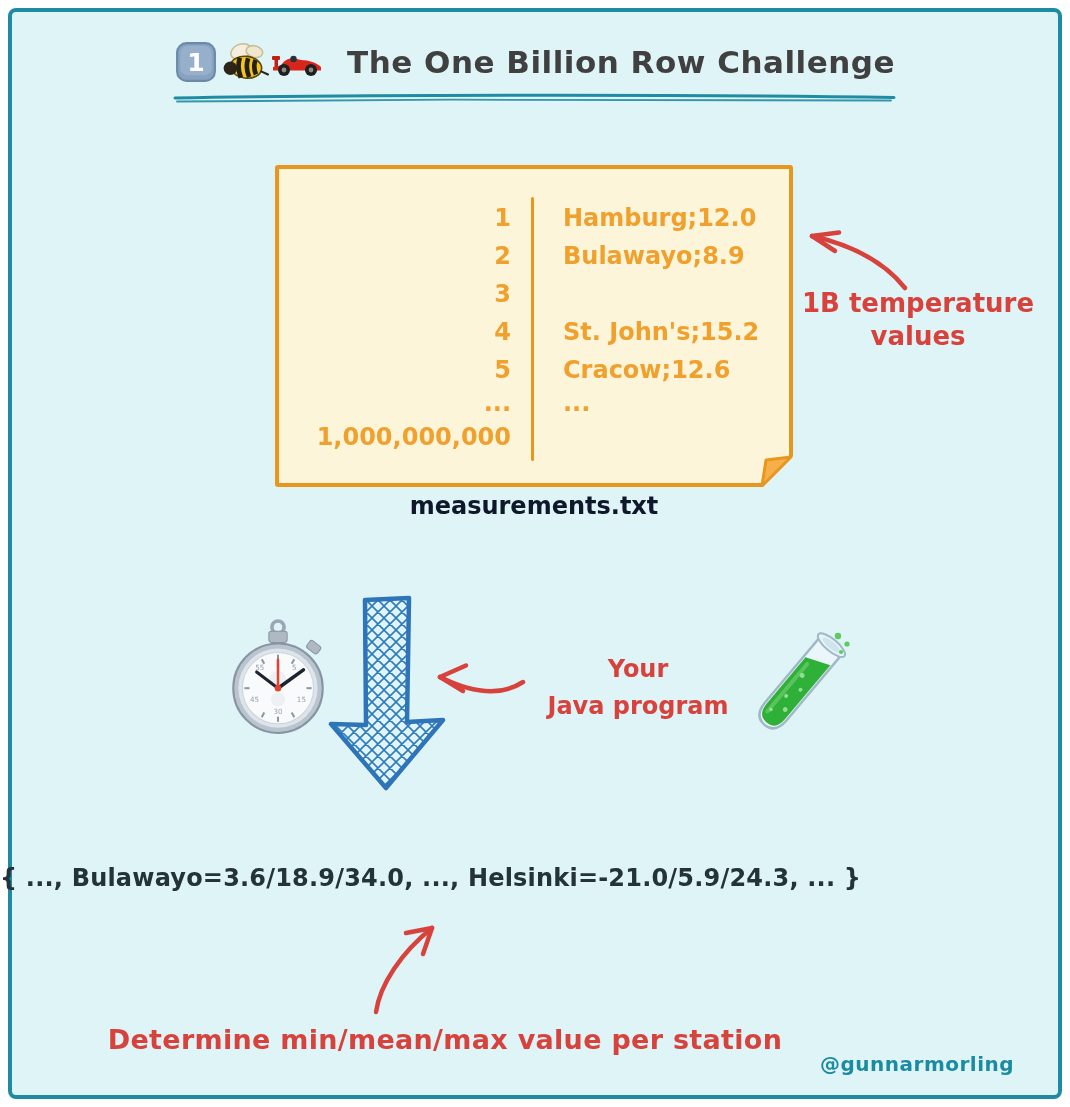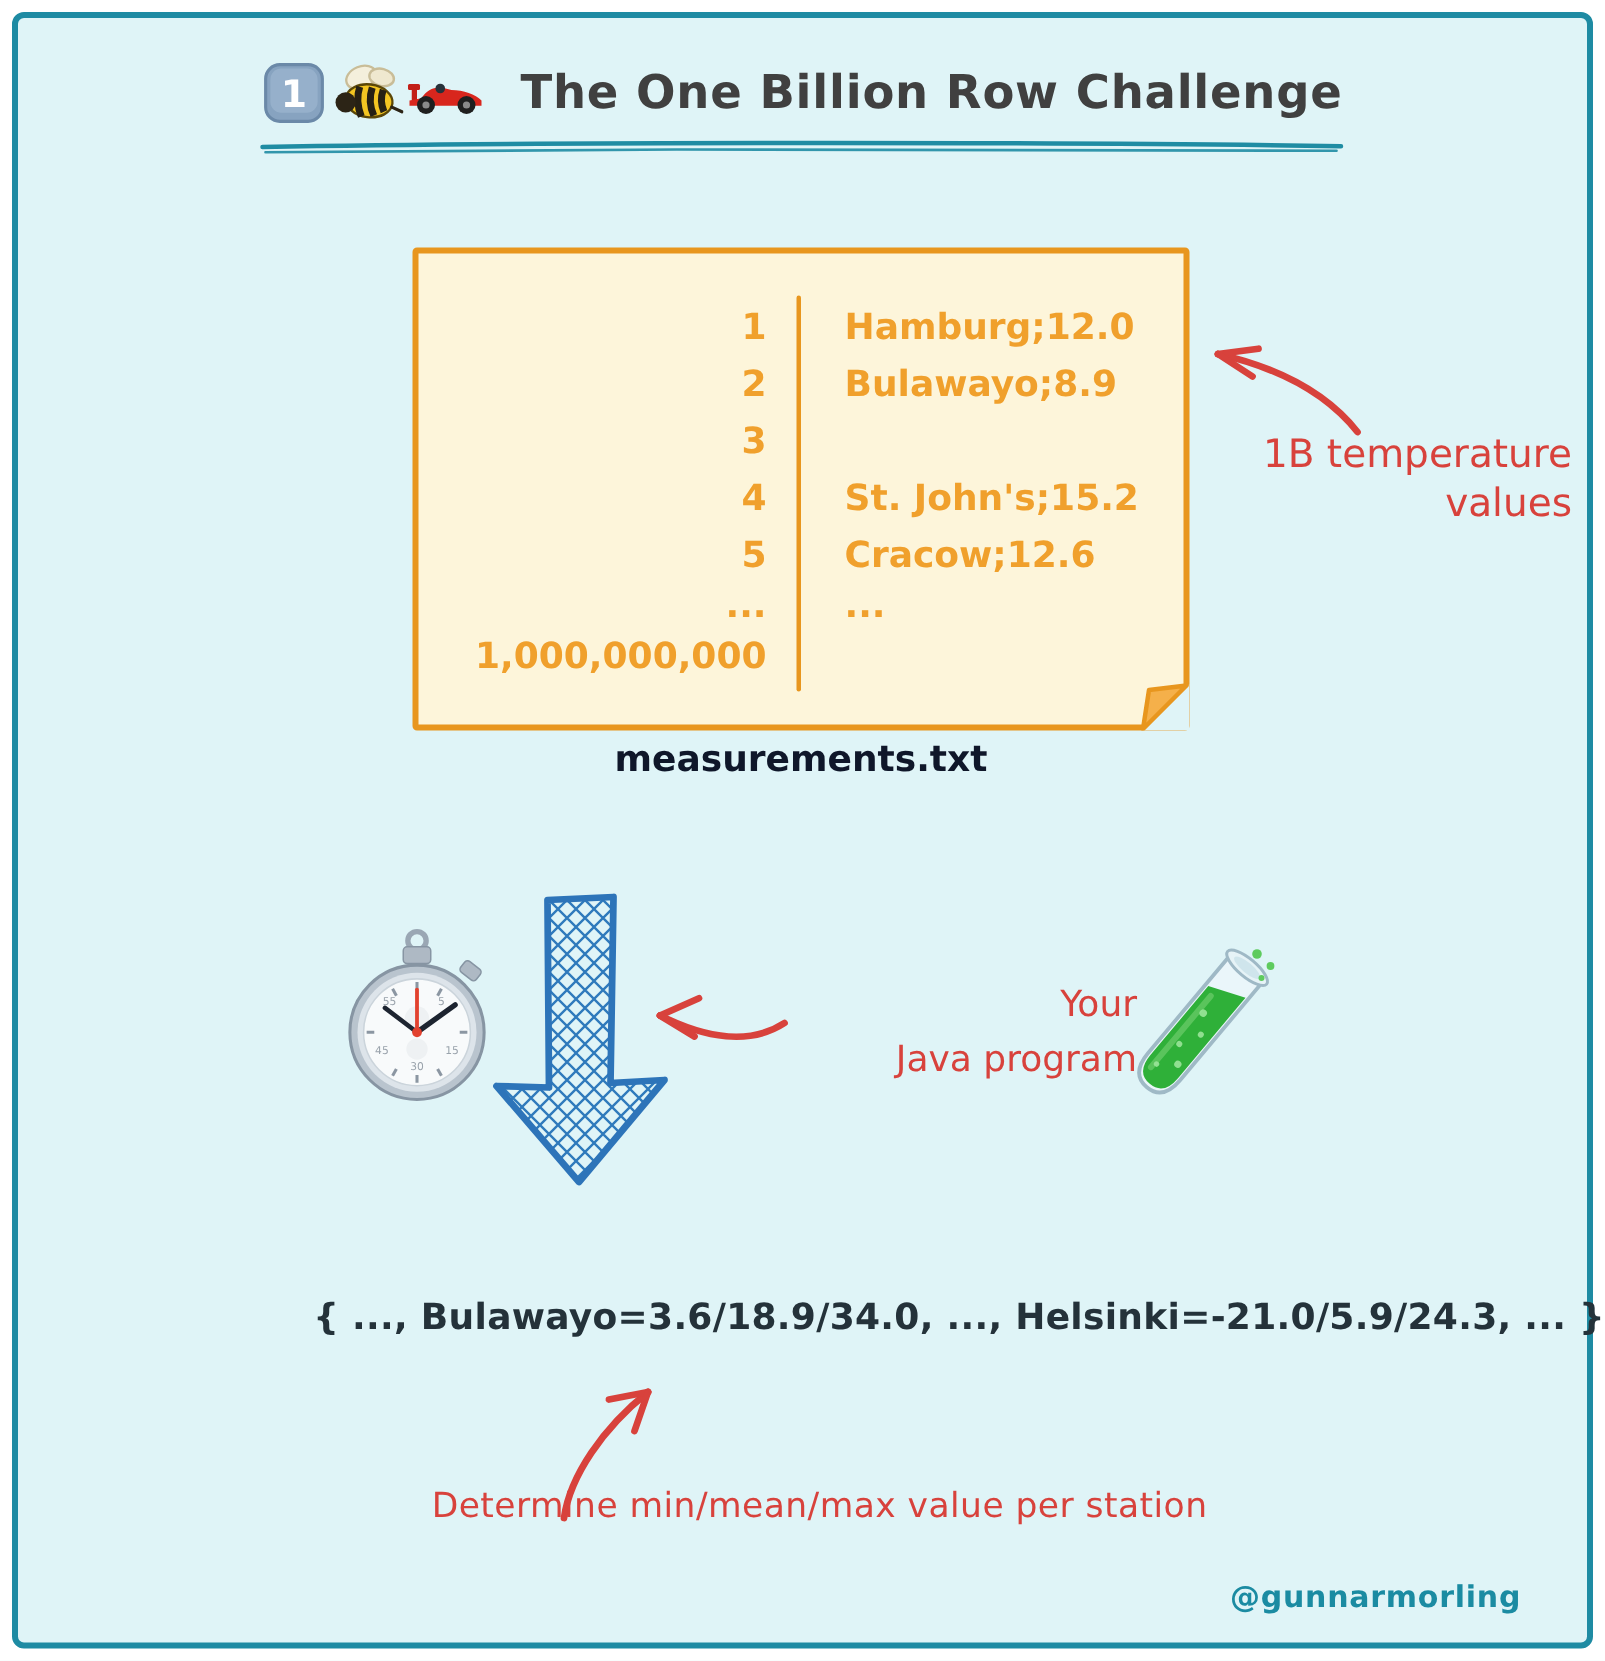--- a/index.html
+++ b/index.html
@@ -24,27 +24,27 @@
   .row.small{line-height:29px;}
   .ln{width:232px;text-align:right;padding-right:20px;}
   .val{padding-left:32px;}
   .divider{position:absolute;left:252px;top:28px;height:264px;width:3px;
            background:#e8961e;border-radius:2px;}
   .dogear{right:-4px;bottom:-4px;}
   .note-caption{left:275px;top:492px;width:518px;text-align:center;
                 color:#0f172a;font-size:24px;font-weight:600;}
 
   
-  .red-text{color:#d8423c;font-weight:normal;text-align:right;}
+  .red-text{color:#d8423c;font-weight:bold;text-align:center;}
   .ann-temp{left:788px;top:287px;width:260px;font-size:26px;line-height:33px;}
   .ann-prog{left:518px;top:651px;width:240px;font-size:24px;line-height:37px;}
-  .ann-task{left:85px;top:991px;width:720px;font-size:23px;letter-spacing:.3px;}
-
-  
-  .result{left:0;top:864px;width:1070px;text-align:right;color:#24323a;
+  .ann-task{left:85px;top:1024px;width:720px;font-size:27px;letter-spacing:.3px;}
+
+  
+  .result{left:0;top:864px;width:1070px;text-align:left;color:#24323a;
           font-size:24px;font-weight:600;letter-spacing:.2px;}
 
   
   .credit{left:820px;top:1052px;width:232px;text-align:left;color:#1b8ba2;
           font-size:20px;font-weight:600;letter-spacing:.5px;}
   svg{display:block;}
 </style>
 </head>
 <body>
 

